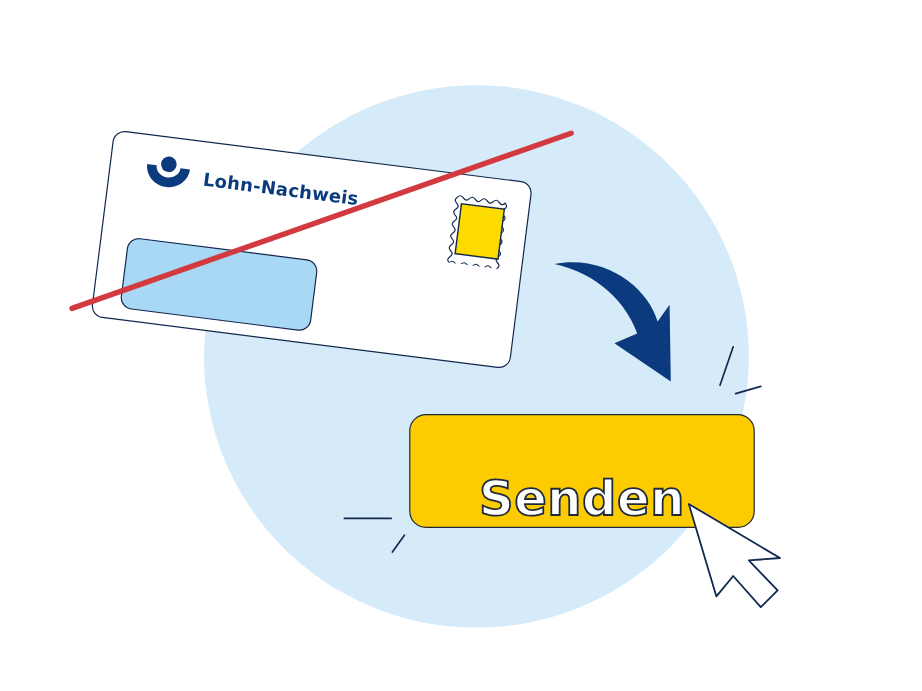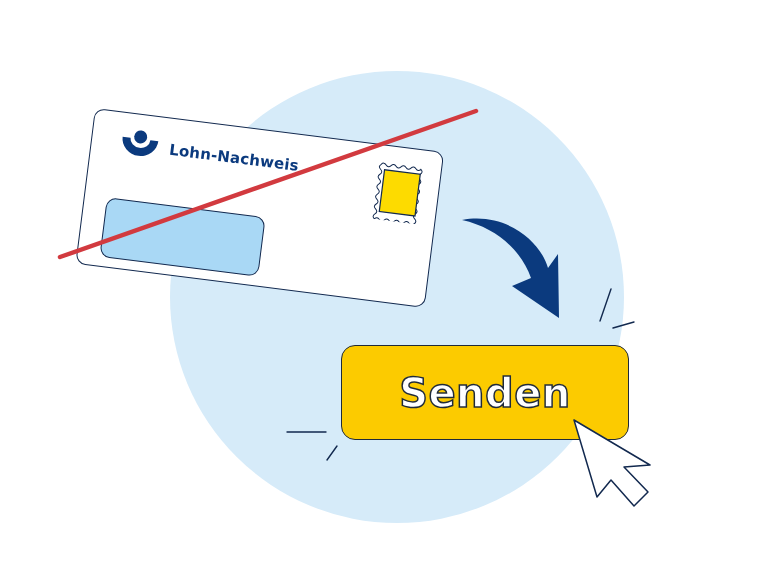--- a/index.html
+++ b/index.html
@@ -4,21 +4,21 @@
 <style>
   html, body { margin: 0; padding: 0; background: #ffffff; }
   body { width: 768px; height: 576px; position: relative; overflow: hidden; font-family: "DejaVu Sans", sans-serif; }
   .circle { position: absolute; left: 170px; top: 71px; width: 454px; height: 452px; border-radius: 50%; }
   .envelope { position: absolute; left: 95px; top: 108px; width: 350px; height: 155px; border: 1.5px solid #12294f; border-radius: 10px; background: #fff; transform: rotate(7.2deg); transform-origin: 0 0; }
   .window { position: absolute; left: 22px; top: 86px; width: 158px; height: 58px; border: 1.5px solid #12294f; border-radius: 10px; }
   .logo { position: absolute; left: 28px; top: 14px; width: 40px; height: 28px; }
   .env-title { position: absolute; left: 78px; top: 22px; font-weight: bold; font-size: 15px; color: #0b3a7e; white-space: nowrap; letter-spacing: 0.2px; }
   .stamp { position: absolute; left: 286px; top: 16px; width: 52px; height: 58px; }
   .overlay { position: absolute; left: 0; top: 0; }
-  .send-btn { position: absolute; left: 341px; top: 345px; width: 288px; height: 95px; border: 1.5px solid #1f2a3a; border-radius: 14px; display: flex; align-items: center; justify-content: center; cursor: pointer; box-sizing: border-box; }
+  .send-btn { position: absolute; left: 341px; top: 345px; width: 288px; height: 95px; border: 1.5px solid #1f2a3a; border-radius: 14px; display: flex; align-items: flex-end; justify-content: center; cursor: pointer; box-sizing: border-box; }
   .send-label { font-weight: bold; font-size: 40px; color: #ffffff; -webkit-text-stroke: 1.5px #1f2a3a; letter-spacing: 0.5px; }
 </style>
 </head>
 <body>
 
 <div class="circle" style="background:#d6ebf9;"></div>
 
 <div class="envelope">
   <svg class="logo" viewBox="0 0 40 28">
     <circle cx="20" cy="8" r="6.5" fill="#0b3a7e"></circle>

